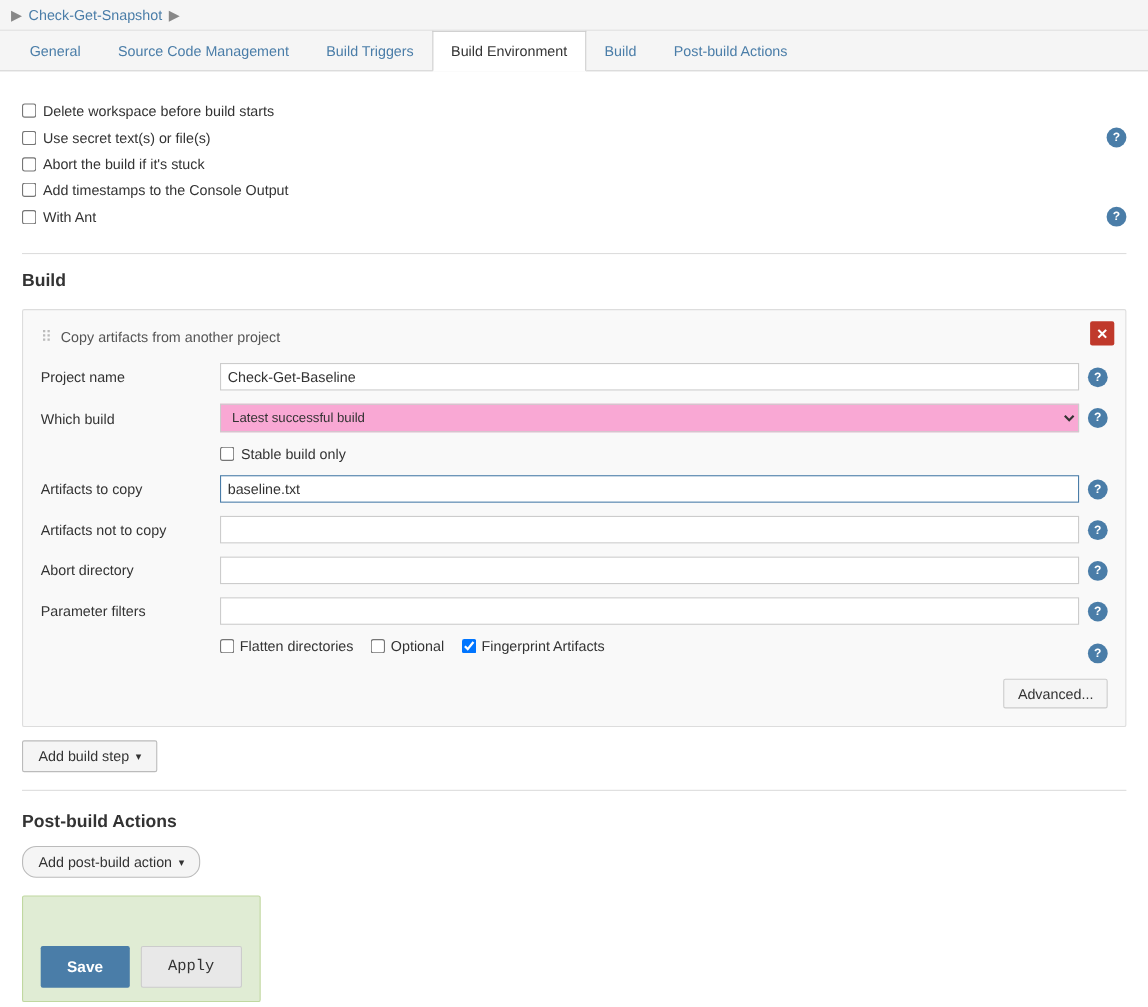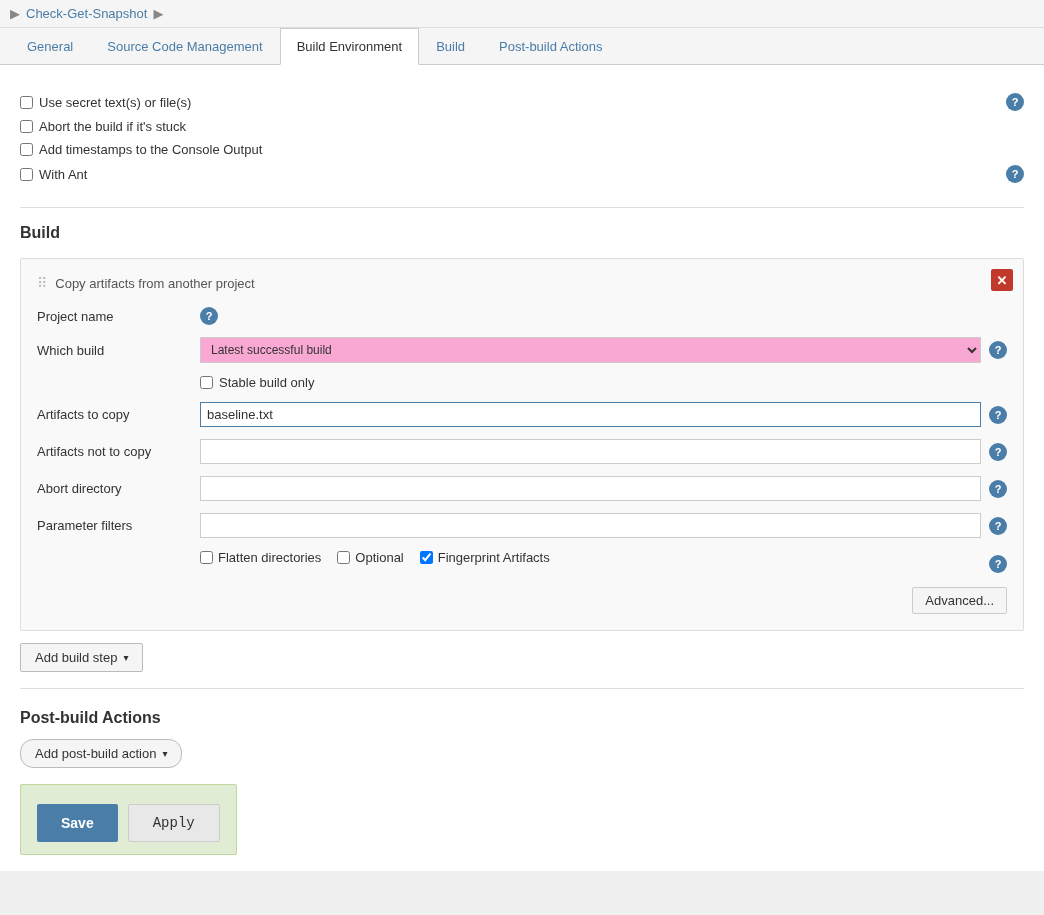--- a/index.html
+++ b/index.html
@@ -225,21 +225,21 @@
       border-radius: 13px;
       display: flex;
       align-items: center;
       gap: 6px;
       justify-content: flex-end;
     }
 
     .bottom-actions {
       display: flex;
       gap: 10px;
-      margin-top: 7px;
+      margin-top: 33px;
     }
     .btn-save {
       background: #4a7da8;
       color: #fff;
       border: none;
       padding: 10px 24px;
       font-size: 14px;
       font-weight: bold;
       cursor: pointer;
       border-radius: 2px;
@@ -286,30 +286,37 @@
 
 <div class="top-bar">
   <span class="arrow">▶</span>
   <span style="color:#4a7da8; cursor:pointer;">Check-Get-Snapshot</span>
   <span class="arrow">▶</span>
 </div>
 
 <div class="tabs">
   <div class="tab">General</div>
   <div class="tab">Source Code Management</div>
+  <div class="tab">Build Triggers</div>
   <div class="tab active">Build Environment</div>
   <div class="tab">Build</div>
   <div class="tab">Post-build Actions</div>
 </div>
 
 <div class="content-area">
 
   
   <div class="checkbox-section">
 
+    <div class="checkbox-with-help">
+      <div class="checkbox-left">
+        <input type="checkbox" id="delete-workspace" style="">
+        <label for="delete-workspace">Delete workspace before build starts</label>
+      </div>
+    </div>
 
     <div class="checkbox-with-help">
       <div class="checkbox-left">
         <input type="checkbox" id="secret-text" style="">
         <label for="secret-text">Use secret text(s) or file(s)</label>
       </div>
       <span class="help-icon">?</span>
     </div>
 
     <div class="checkbox-with-help">
@@ -343,20 +350,21 @@
   
   <div class="build-card">
     <div class="card-header">
       <span class="card-drag-handle">⠿</span>
       <span class="card-title">Copy artifacts from another project</span>
     </div>
     <button class="card-close">✕</button>
 
     <div class="form-row">
       <span class="form-label">Project name</span>
+      <input type="text" class="form-control" value="Check-Get-Baseline" style="">
       <span class="help-icon">?</span>
     </div>
 
     <div class="form-row">
       <span class="form-label">Which build</span>
       <select class="form-select">
         <option>Latest successful build</option>
         <option>Latest build</option>
         <option>Specific build number</option>
       </select>

